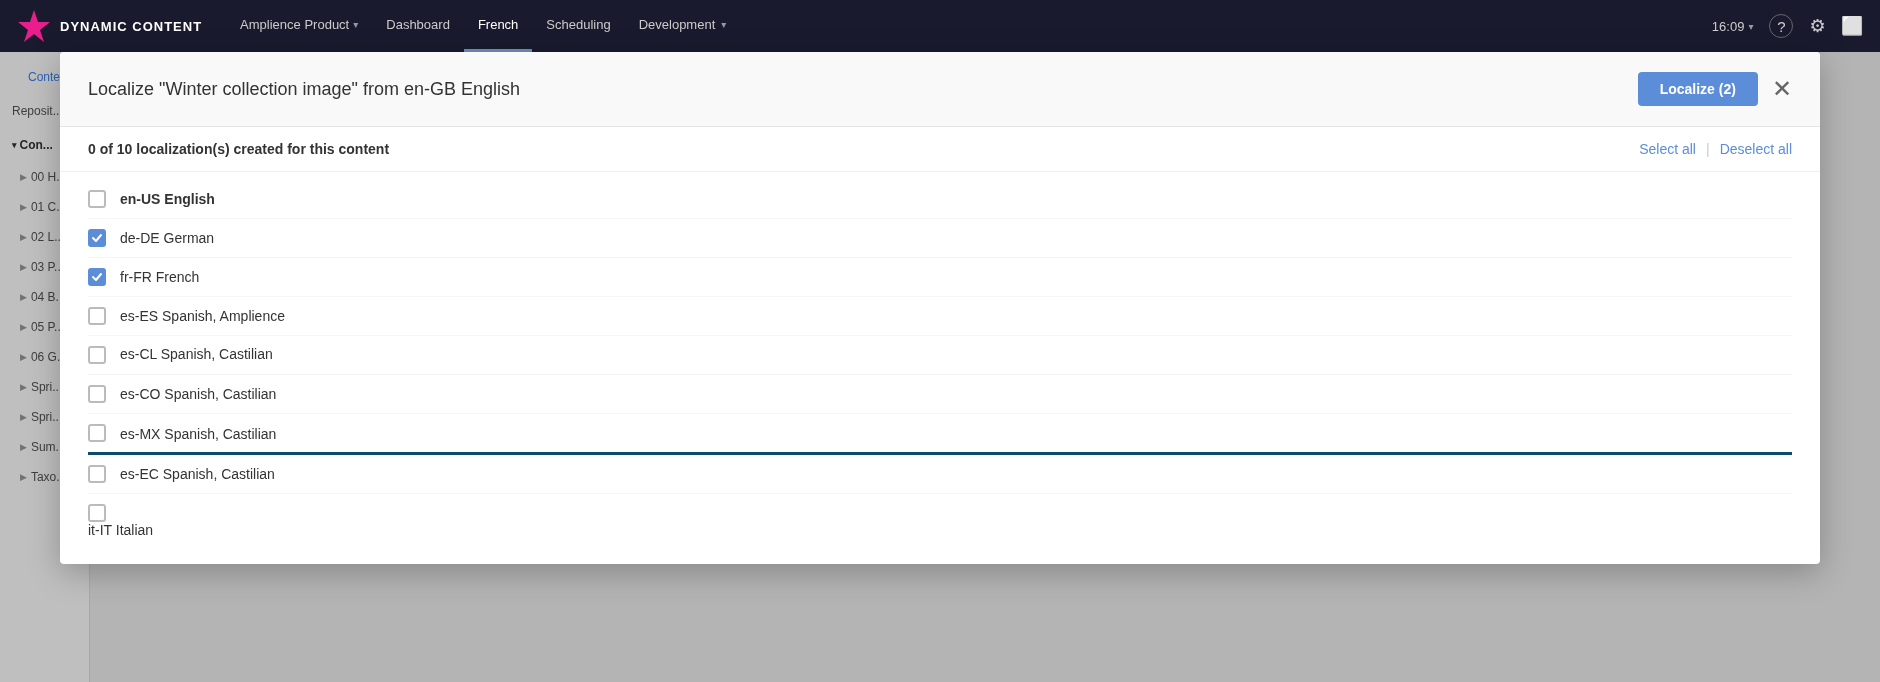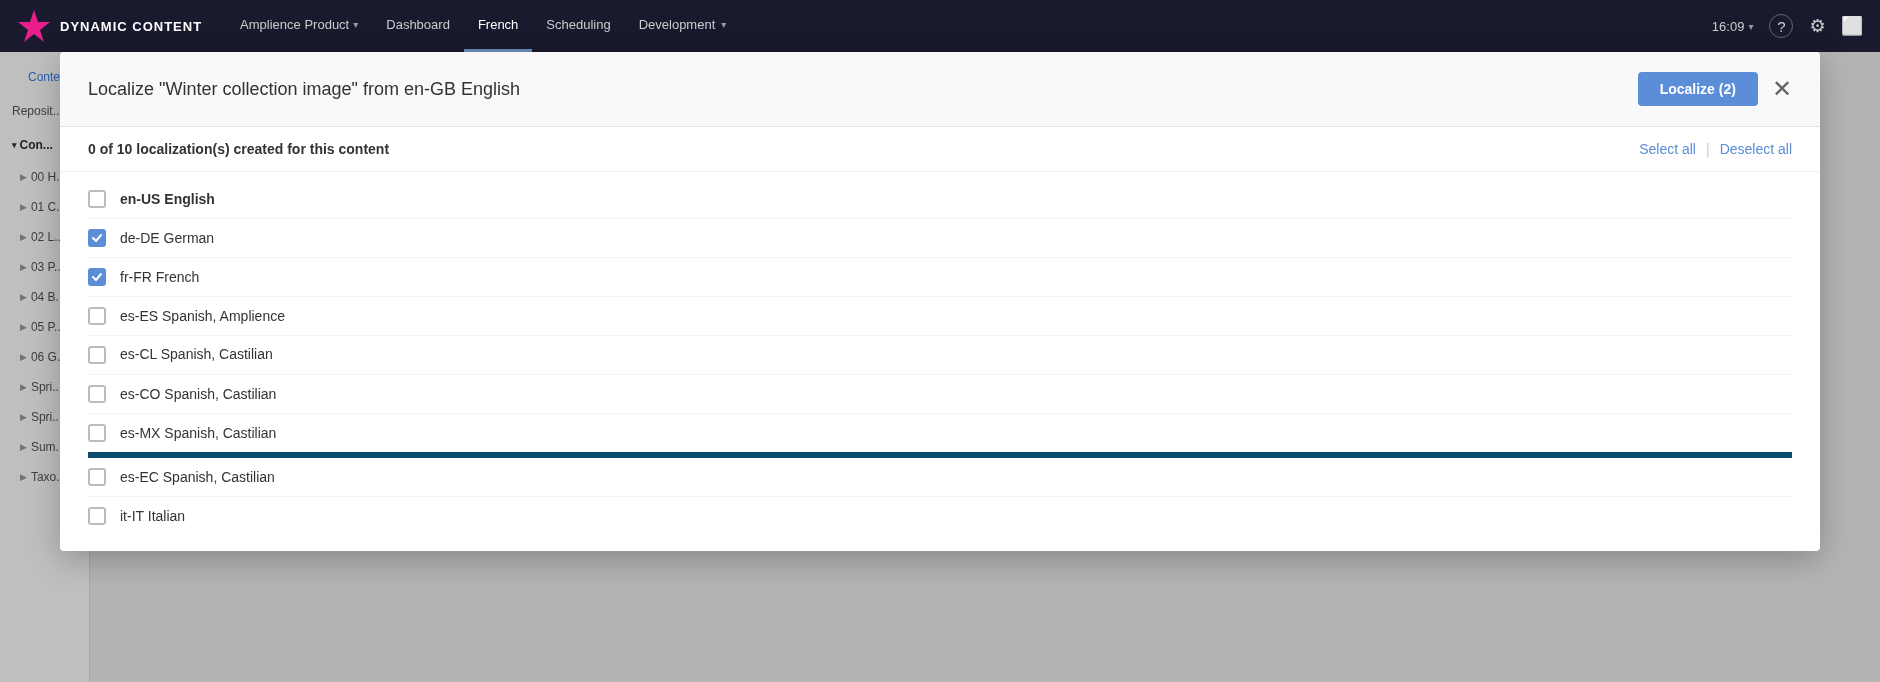--- a/index.html
+++ b/index.html
@@ -160,31 +160,31 @@
         <div style="display:flex;align-items:flex-start;gap:14px;padding:10px 0;border-bottom:1px solid #f5f5f5;cursor:pointer;">
           <div style="width:18px;height:18px;border:2px solid #bbb;border-radius:3px;background:#fff;flex-shrink:0;"></div>
           <span style="font-size:14px;color:#333;">es-CL Spanish, Castilian</span>
         </div>
 
         <div style="display:flex;align-items:center;gap:14px;padding:10px 0;border-bottom:1px solid #f5f5f5;cursor:pointer;">
           <div style="width:18px;height:18px;border:2px solid #bbb;border-radius:3px;background:#fff;flex-shrink:0;"></div>
           <span style="font-size:14px;color:#333;">es-CO Spanish, Castilian</span>
         </div>
 
-        <div style="display:flex;align-items:center;gap:14px;padding:10px 0;border-bottom:6px solid #0c4a6e;cursor:pointer;">
+        <div style="display:flex;align-items:flex-end;gap:14px;padding:10px 0;border-bottom:3px solid #0c4a6e;cursor:pointer;">
           <div style="width:18px;height:18px;border:2px solid #bbb;border-radius:3px;background:#fff;flex-shrink:0;"></div>
           <span style="font-size:14px;color:#333;">es-MX Spanish, Castilian</span>
         </div>
 
         <div style="display:flex;align-items:center;gap:14px;padding:10px 0;border-bottom:1px solid #f5f5f5;cursor:pointer;">
           <div style="width:18px;height:18px;border:2px solid #bbb;border-radius:3px;background:#fff;flex-shrink:0;"></div>
           <span style="font-size:14px;color:#333;">es-EC Spanish, Castilian</span>
         </div>
 
-        <div style="display:flex;align-items:center;gap:14px;padding:10px 0;cursor:pointer;">
+        <div style="display:flex;align-items:flex-start;padding:10px 0;cursor:pointer;flex-direction:column;">
           <div style="width:18px;height:18px;border:2px solid #bbb;border-radius:3px;background:#fff;flex-shrink:0;"></div>
           <span style="font-size:14px;color:#333;">it-IT Italian</span>
         </div>
 
       </div>
     </div>
   </div>
 </div>
 
 </body></html>

